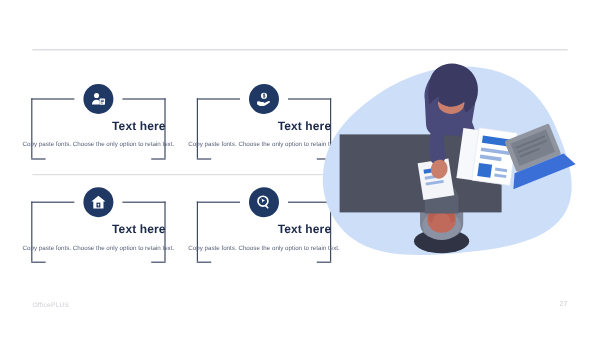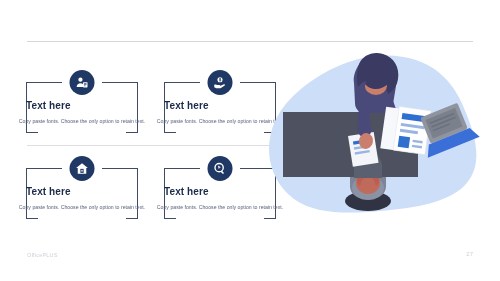--- a/index.html
+++ b/index.html
@@ -83,21 +83,21 @@
     justify-content: center;
     z-index: 3;
   }
   .card-icon svg { display: block; }
 
   .card-title {
     position: absolute;
     left: 0;
     right: 0;
     top: 26px;
-    text-align: left;
+    text-align: right;
     font-size: 10px;
     font-weight: bold;
     color: #1b2a4a;
     letter-spacing: .1px;
   }
   .card-body {
     position: absolute;
     left: -8px;
     right: -8px;
     top: 43px;

